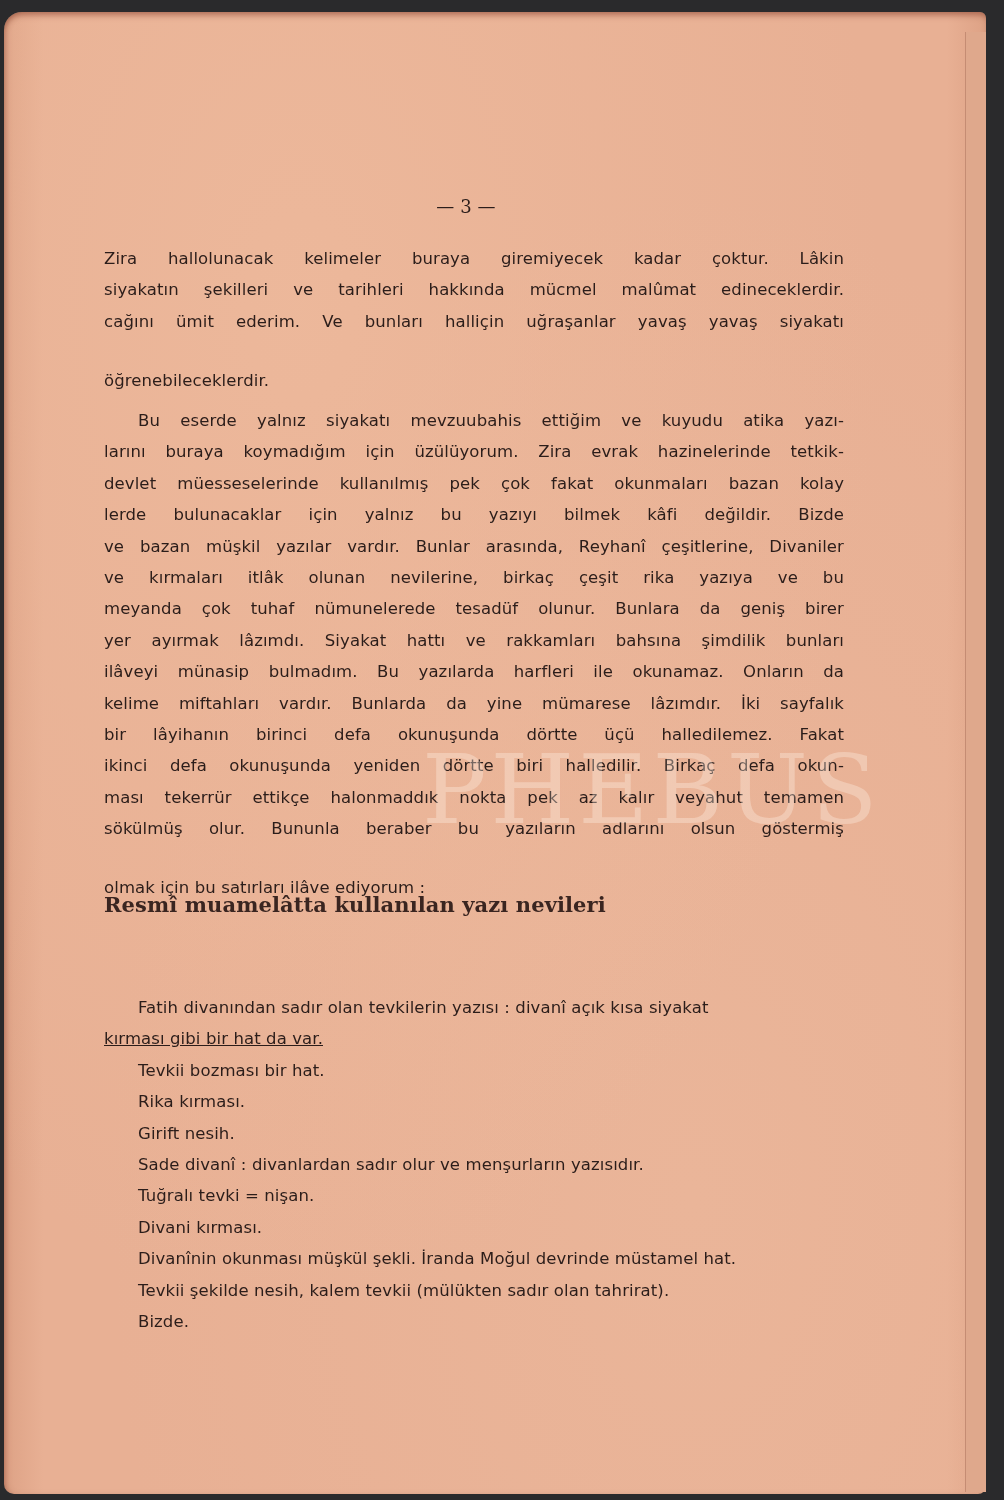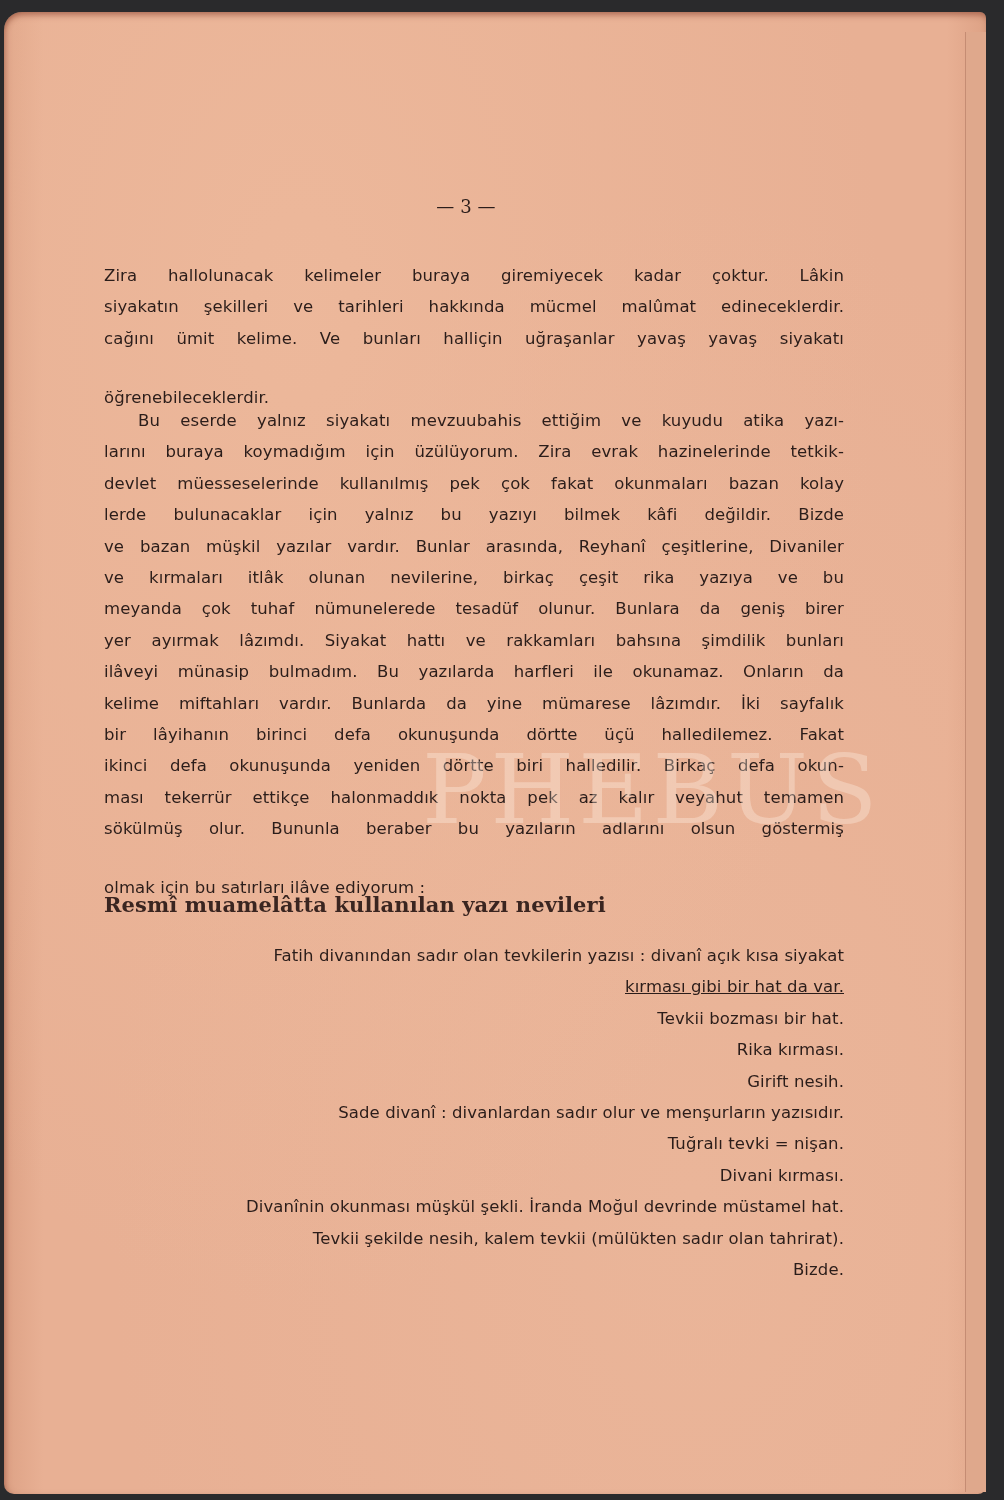--- a/index.html
+++ b/index.html
@@ -38,41 +38,41 @@
   .line {
     height: 31.4px; line-height: 31.4px;
     white-space: nowrap; text-align: justify; text-align-last: justify;
   }
   .line.last { text-align-last: left; margin-top: 28px; }
   .indent { padding-left: 34px; }
   .heading {
     position: absolute; left: 0; width: 740px; top: 880px; text-align: left;
     font-family: "DejaVu Serif", serif; font-size: 21px; font-weight: bold; color: #3a2520;
   }
-  .list { position: absolute; left: 0; width: 740px; top: 928px; text-align: right; }
+  .list { position: absolute; left: 0; width: 740px; top: 980px; }
   .list .item { height: 31.4px; line-height: 31.4px; white-space: nowrap; padding-left: 34px; }
   .list .item.cont { padding-left: 0; text-decoration: underline; }
   .watermark {
     position: absolute; left: 318px; top: 722px;
     font-family: "DejaVu Serif", serif; font-size: 96px; letter-spacing: 4px;
     color: rgba(255,240,230,0.35); pointer-events: none;
   }
 </style>
 </head>
 <body>
 
 <div class="page">
   <div class="edge-right"></div>
   <div class="content">
     <div class="page-number">— 3 —</div>
 
-    <div class="para" id="para0" style="top:248px;">
+    <div class="para" id="para0" style="top:231px;">
         <div class="line">Zira hallolunacak kelimeler buraya giremiyecek kadar çoktur. Lâkin</div>
         <div class="line">siyakatın şekilleri ve tarihleri hakkında mücmel malûmat edineceklerdir.</div>
-        <div class="line">cağını ümit kelime. Ve bunları halliçin uğraşanlar yavaş yavaş siyakatı</div>
+        <div class="line">cağını ümit ederim. Ve bunları halliçin uğraşanlar yavaş yavaş siyakatı</div>
         <div class="line last">öğrenebileceklerdir.</div>
       </div>
     <div class="para" id="para1" style="top:393px;">
         <div class="line indent">Bu eserde yalnız siyakatı mevzuubahis ettiğim ve kuyudu atika yazı-</div>
         <div class="line">larını buraya koymadığım için üzülüyorum. Zira evrak hazinelerinde tetkik-</div>
         <div class="line">devlet müesseselerinde kullanılmış pek çok fakat okunmaları bazan kolay</div>
         <div class="line">lerde bulunacaklar için yalnız bu yazıyı bilmek kâfi değildir. Bizde</div>
         <div class="line">ve bazan müşkil yazılar vardır. Bunlar arasında, Reyhanî çeşitlerine, Divaniler</div>
         <div class="line">ve kırmaları itlâk olunan nevilerine, birkaç çeşit rika yazıya ve bu</div>
         <div class="line">meyanda çok tuhaf nümunelerede tesadüf olunur. Bunlara da geniş birer</div>

